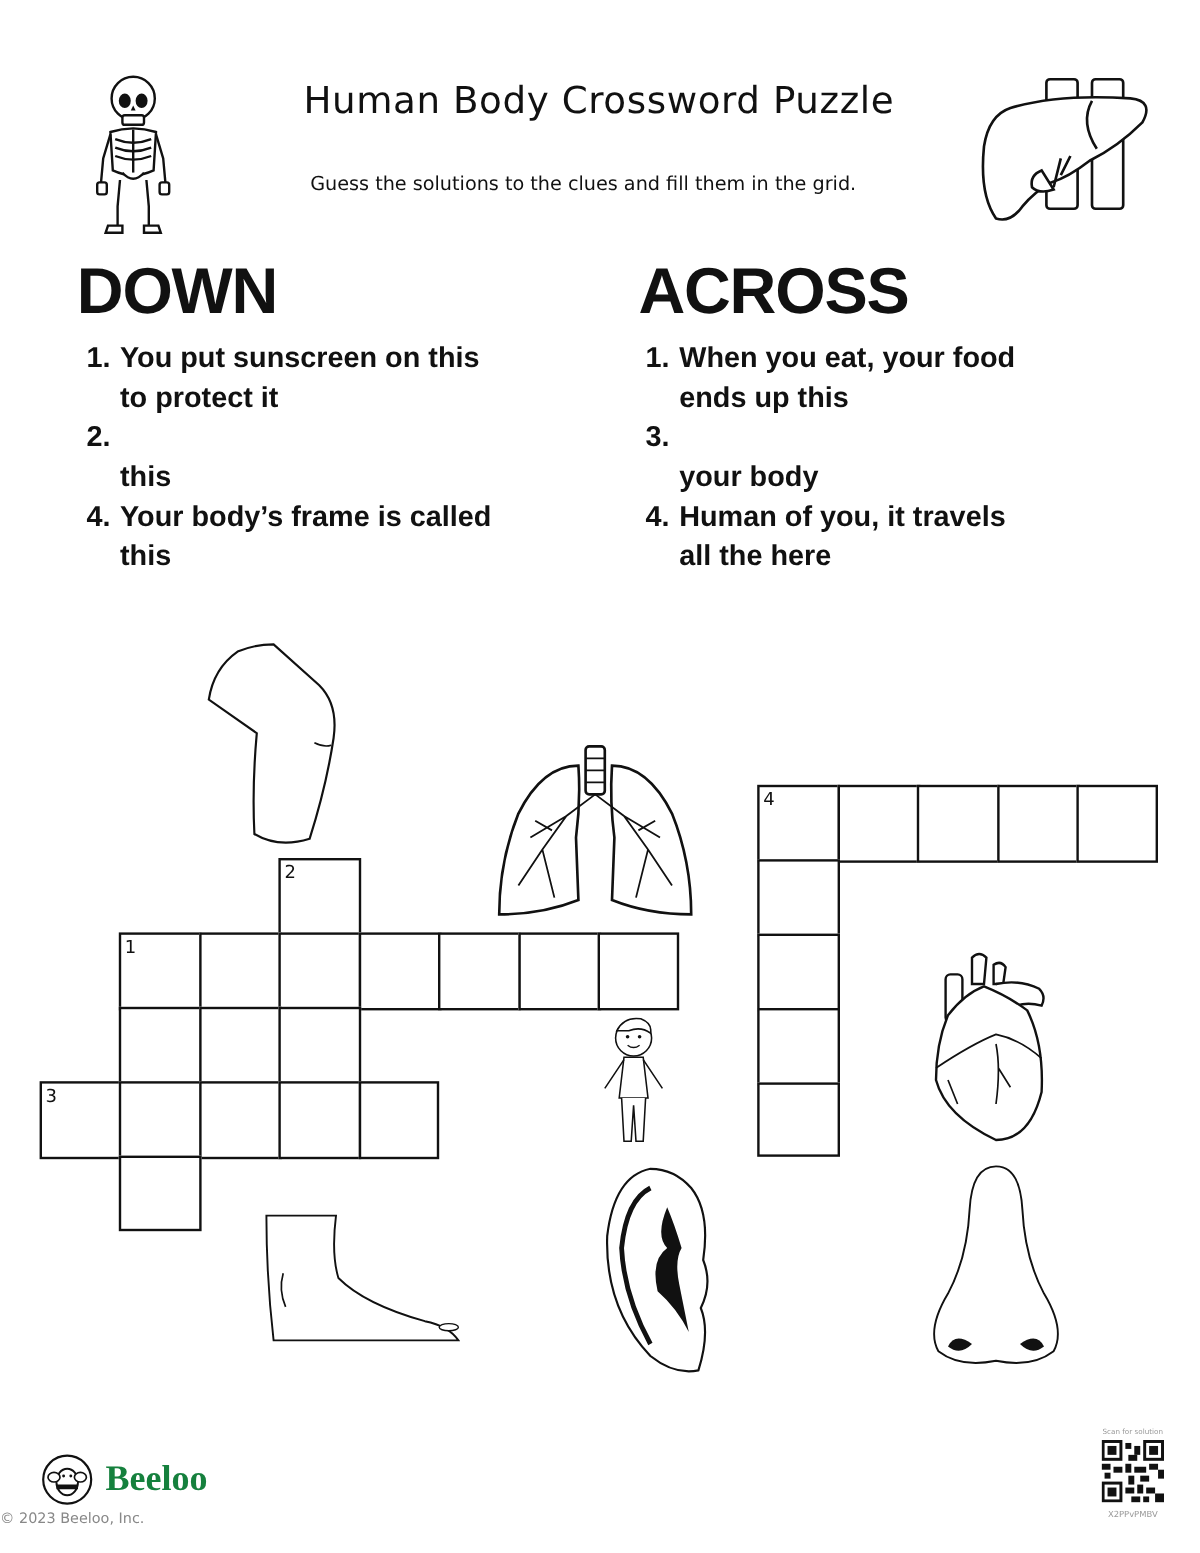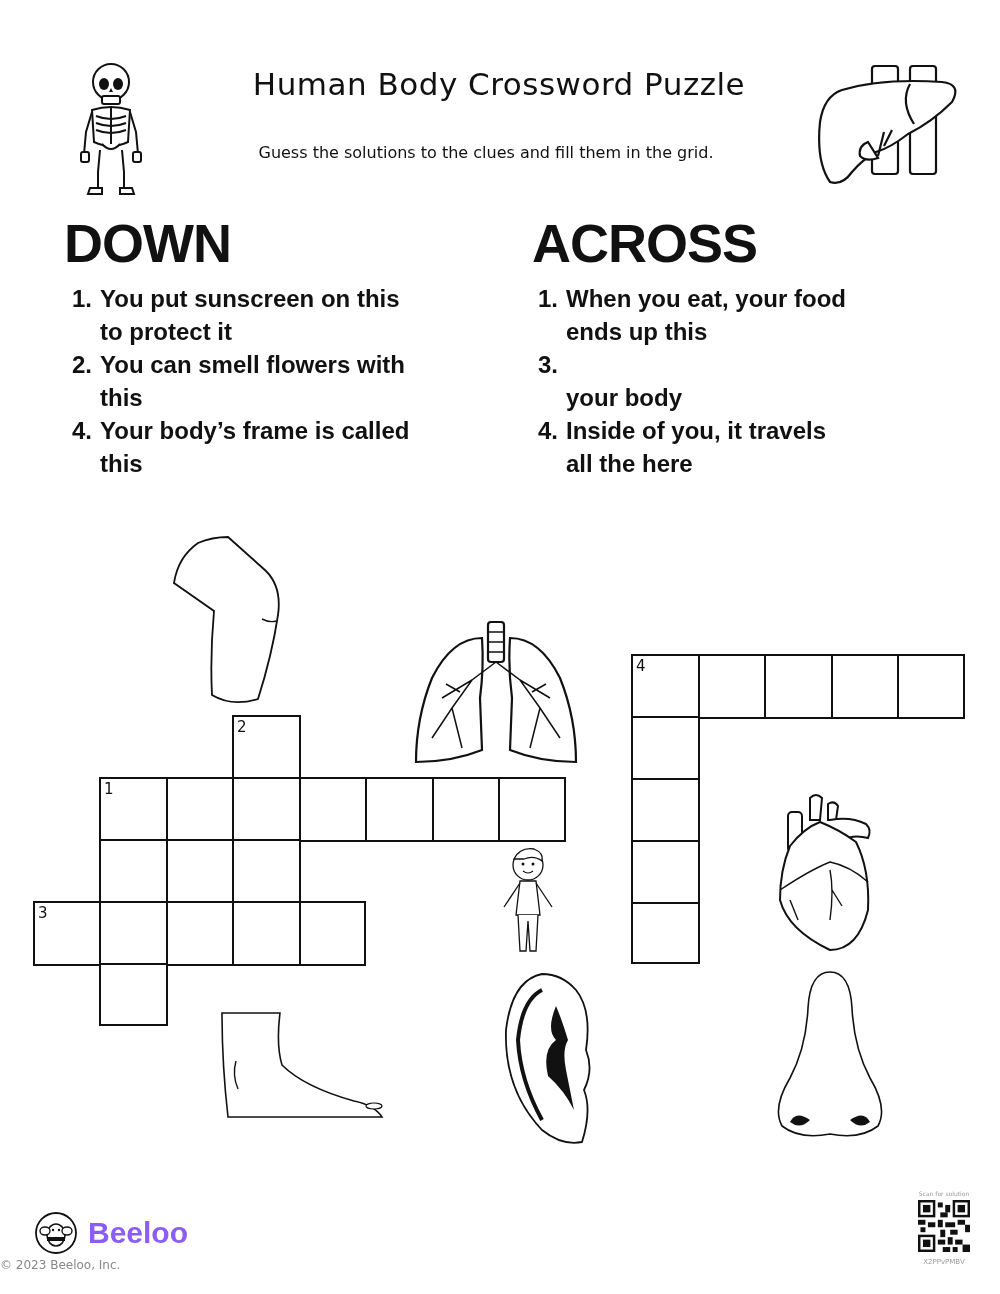--- a/index.html
+++ b/index.html
@@ -15,21 +15,21 @@
   .clue-list { position:absolute; top:282px; font-family:"Liberation Sans", sans-serif; font-weight:bold; font-size:24px; line-height:33px; color:#111; }
   .clue { display:flex; }
   .clue .num { width:28px; flex:none; }
   .clue .txt { flex:1; }
 
   .cell { position:absolute; border:2.5px solid #111; background:#fff; }
   .cell .cnum { position:absolute; left:3px; top:1px; font-size:15px; color:#111; font-family:"DejaVu Sans", sans-serif; }
 
   .art { position:absolute; }
   .footer-logo { position:absolute; left:34px; top:1211px; display:flex; align-items:center; }
-  .footer-logo .brand { font-family:Liberation Sans, sans-serif; font-weight:bold; font-size:30px; margin-left:10px; color:#8b5cf6; }
+  .footer-logo .brand { font-family:Liberation Serif, serif; font-weight:bold; font-size:30px; margin-left:10px; color:#15803d; }
   .copyright { position:absolute; left:0; width:820px; top:1258px; text-align:left; font-size:12px; color:#888; }
   .qr-wrap { position:absolute; left:912px; top:1190px; width:64px; text-align:center; }
   .qr-label { font-size:6px; color:#999; }
   .qr-code { font-size:7px; color:#999; margin-top:2px; }
 </style>
 </head>
 <body>
 
 <div class="title"><span>Human Body Crossword Puzzle</span></div>
 <div class="subtitle"><span>Guess the solutions to the clues and fill them in the grid.</span></div>
@@ -68,41 +68,41 @@
 </svg>
 
 <div class="section-head" style="left:64px;">DOWN</div>
 <div class="clue-list" style="left:72px;width:380px;">
   <div class="clue">
       <span class="num">1.</span>
       <span class="txt"><span>You put sunscreen on this</span><br><span>to protect it</span></span>
     </div>
   <div class="clue">
       <span class="num">2.</span>
-      <span class="txt"><span>You can smell flowers with</span><br><span>this</span></span>
+      <span class="txt"><br><span>this</span></span>
     </div>
   <div class="clue">
       <span class="num">4.</span>
       <span class="txt"><span>Your body’s frame is called</span><br><span>this</span></span>
     </div>
 </div>
 
 <div class="section-head" style="left:532px;">ACROSS</div>
 <div class="clue-list" style="left:538px;width:380px;">
   <div class="clue">
       <span class="num">1.</span>
       <span class="txt"><span>When you eat, your food</span><br><span>ends up this</span></span>
     </div>
   <div class="clue">
       <span class="num">3.</span>
       <span class="txt"><br><span>your body</span></span>
     </div>
   <div class="clue">
       <span class="num">4.</span>
-      <span class="txt"><span>Inside of you, it travels</span><br><span>all the here</span></span>
+      <span class="txt"><span>Human of you, it travels</span><br><span>all the here</span></span>
     </div>
 </div>
 
 <div class="cell" style="left:232px;top:715px;width:69px;height:64.5px;">
     <span class="cnum">2</span>
   </div>
 
 <div class="cell" style="left:99px;top:777px;width:69px;height:64.5px;">
     <span class="cnum">1</span>
   </div>

